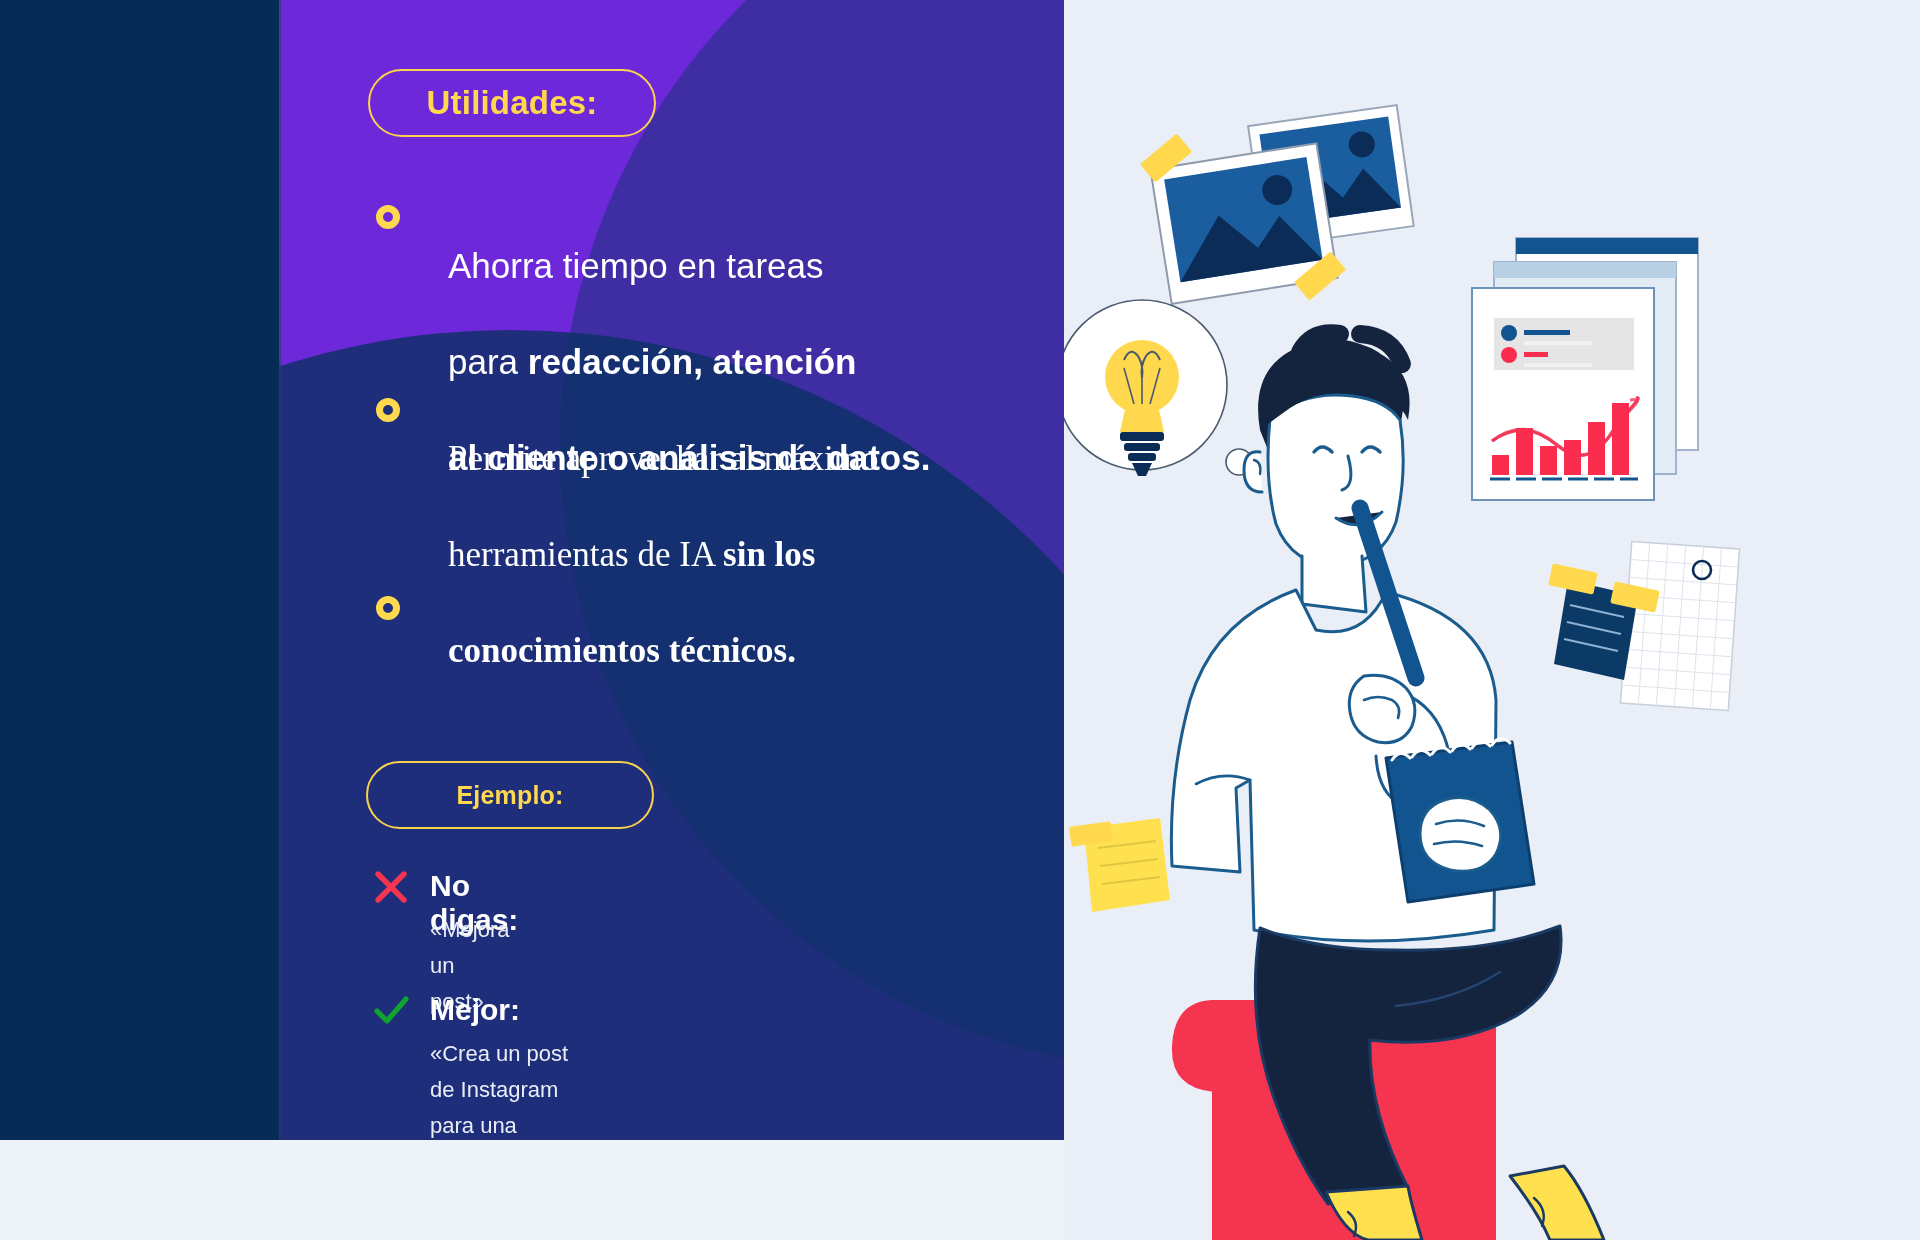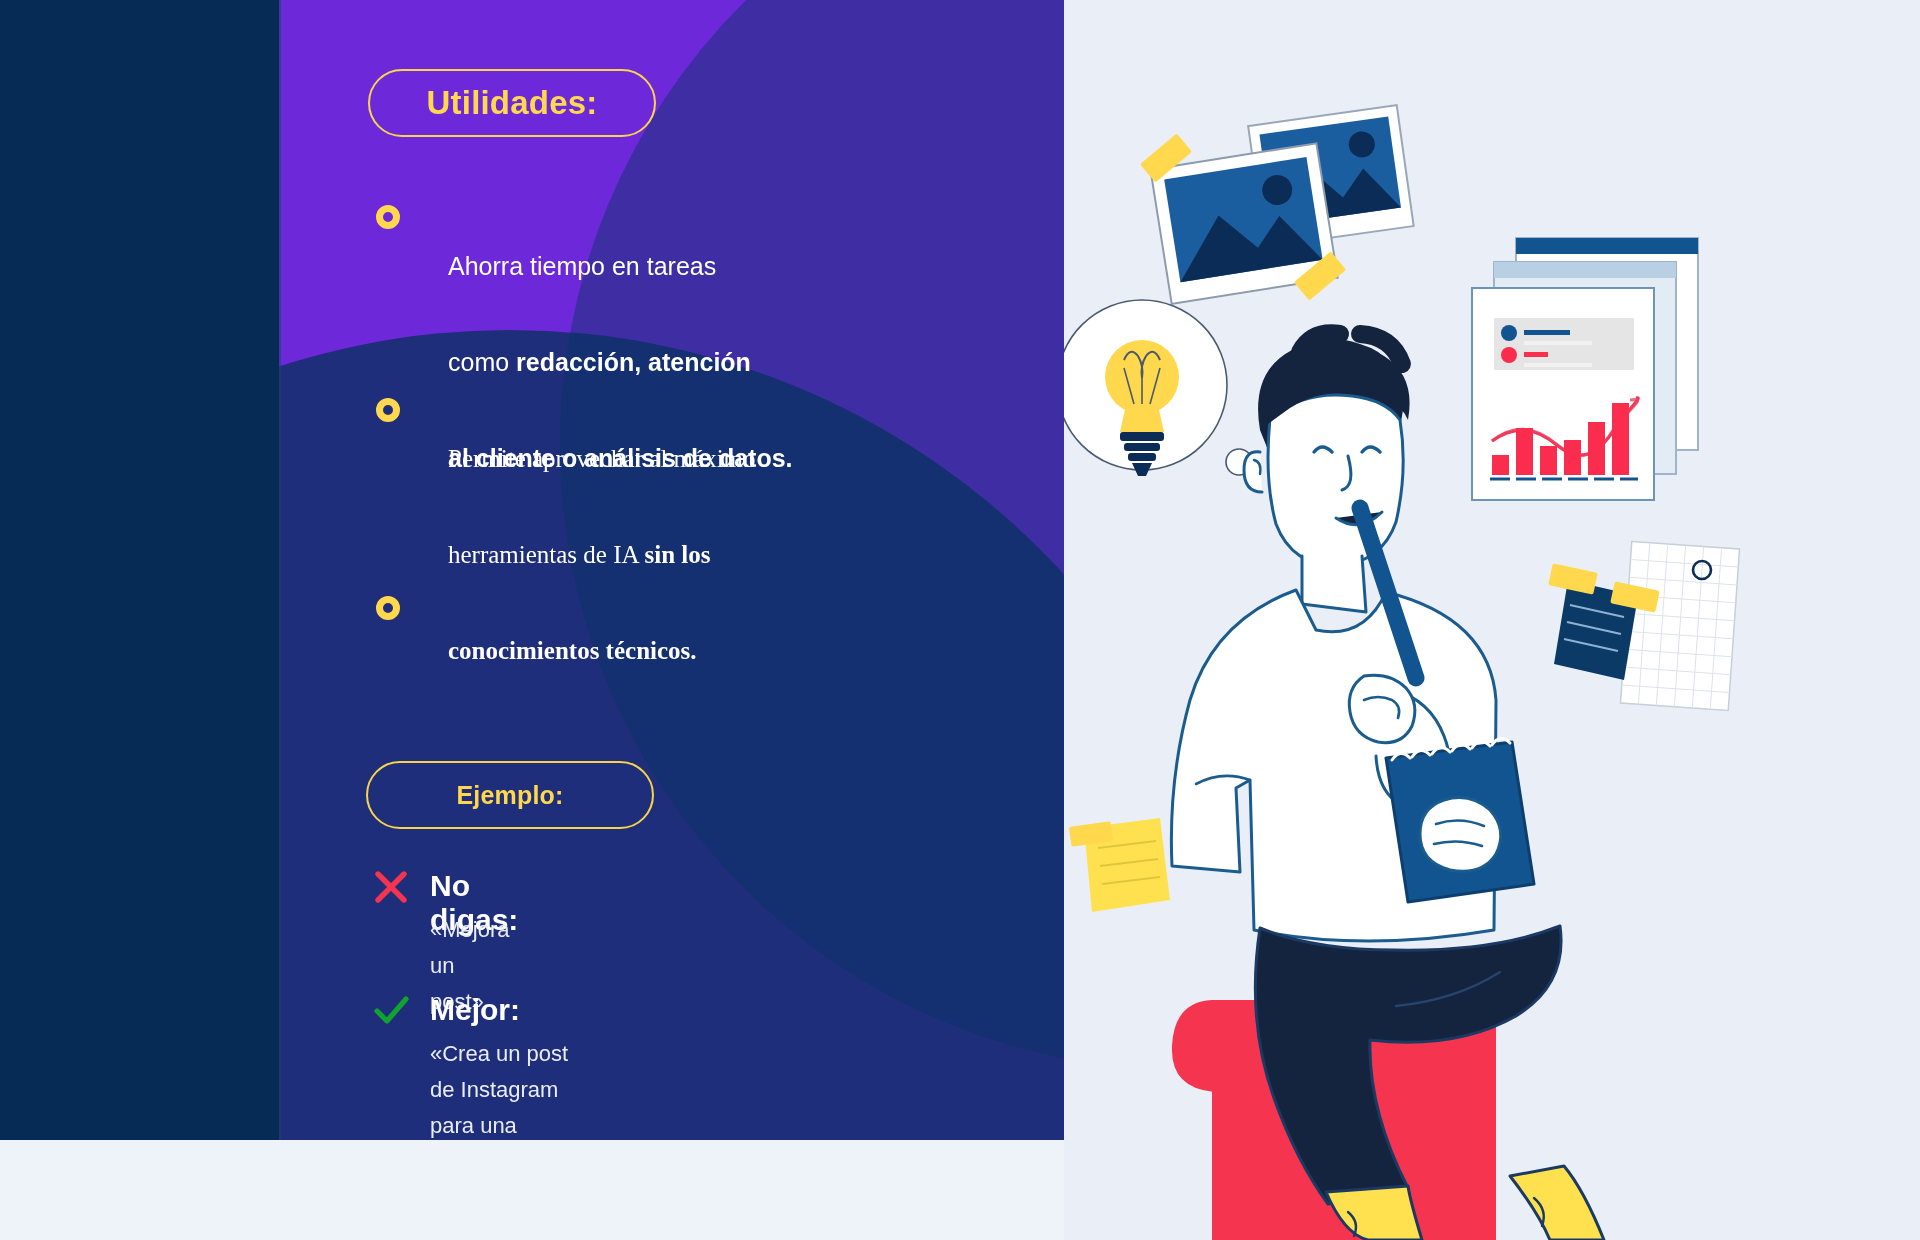--- a/index.html
+++ b/index.html
@@ -61,21 +61,21 @@
   
   .bullet-row{ position:absolute; display:flex; }
   .bullet-dot{
     width:24px; height:24px; border-radius:50%;
     border:7px solid #ffd84d;
     flex:0 0 auto; margin-top:11px;
   }
   .bullet-text{
     margin-left:48px;
     color:#ffffff;
-    font-size:25px;
+    font-size:35px;
     line-height:48px;
     font-weight:300;
     white-space:pre-line;
   }
   .bullet-text b{ font-weight:bold; }
   #bullet-0{ left:376px; top:194px; }
   #bullet-1{ left:376px; top:387px;font-family:Liberation Serif, serif; }
   #bullet-2{ left:376px; top:585px; }
 
   
@@ -114,21 +114,21 @@
     <div class="left-content">
 
       <div class="pill" id="pill-utilidades">
         <span>Utilidades:</span>
       </div>
 
       <div class="bullet-row" id="bullet-0">
         <div class="bullet-dot"></div>
         <div class="bullet-text">
           <span>Ahorra tiempo en tareas</span><br>
-          <span>como </span><b>redacción, atención</b><br>
+          <span>para </span><b>redacción, atención</b><br>
           <b>al cliente o análisis de datos.</b>
         </div>
       </div>
 
       <div class="bullet-row" id="bullet-1">
         <div class="bullet-dot"></div>
         <div class="bullet-text">
           <span>Permite aprovechar al máximo</span><br>
           <span>herramientas de IA </span><b>sin los</b><br>
           <b>conocimientos técnicos.</b>

